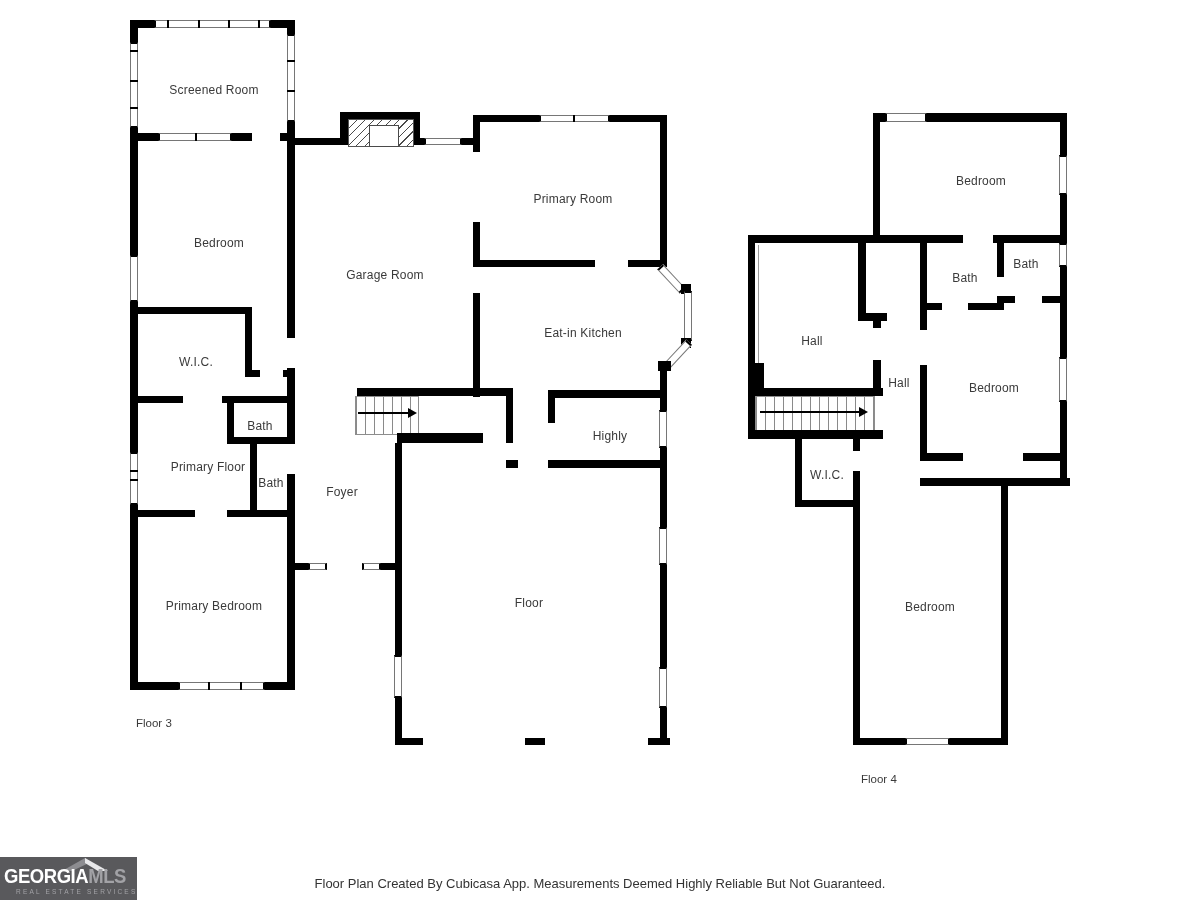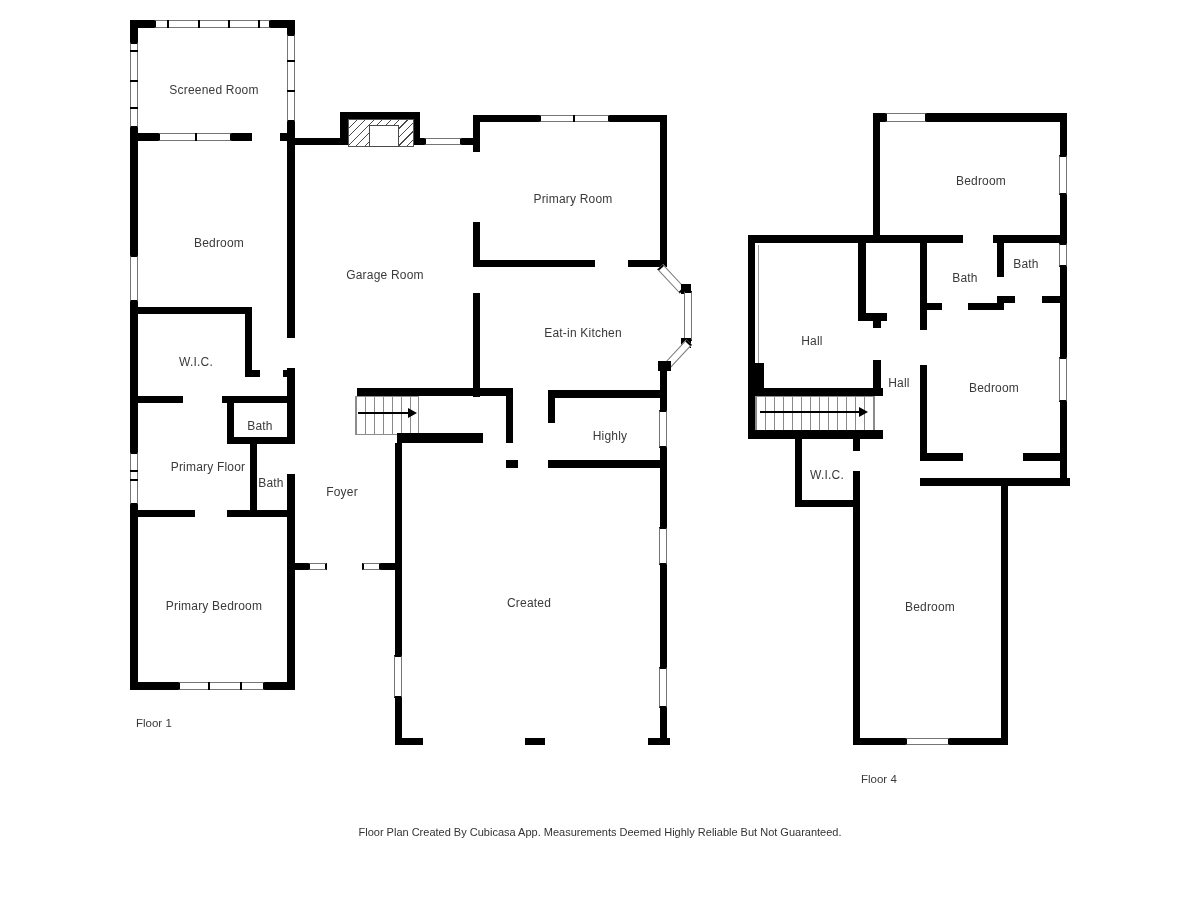--- a/index.html
+++ b/index.html
@@ -17,22 +17,22 @@
       white-space:nowrap;letter-spacing:.2px;}
   .fl{position:absolute;font-size:11.5px;color:#3a3a3a;}
   .stairs{position:absolute;border:1px solid #8d8d8d;
       background:repeating-linear-gradient(90deg,#8a8a8a 0 1px,#ffffff 1px 9px);}
   .aline{position:absolute;height:2px;background:#000;}
   .ahead{position:absolute;width:0;height:0;border-left:9px solid #000;
       border-top:5px solid transparent;border-bottom:5px solid transparent;}
   .hatch{position:absolute;border:1px solid #555;
       background:repeating-linear-gradient(135deg,#ffffff 0 5px,#4a4a4a 5px 6px);}
   .firebox{position:absolute;background:#fff;border:1.5px solid #4a4a4a;}
-  .footer{position:absolute;left:0;right:0;top:826px;text-align:center;
-      font-size:11px;color:#333;}
+  .footer{position:absolute;left:0;right:0;top:876px;text-align:center;
+      font-size:13px;color:#333;}
   .logo{position:absolute;left:0;top:857px;width:137px;height:43px;background:#59595c;}
   .logo-text{position:absolute;left:4px;top:7px;font-size:21px;font-weight:bold;
       color:#fff;letter-spacing:-.5px;transform:scaleX(.88);transform-origin:left center;
       white-space:nowrap;}
   .logo-mls{color:#a2a2a6;}
   .logo-tag{position:absolute;left:16px;top:31px;font-size:6.5px;letter-spacing:2.2px;
       color:#a2a2a6;white-space:nowrap;}
   .roof{position:absolute;left:62px;top:1px;}
 </style>
 </head>
@@ -162,22 +162,22 @@
     <span class="rl" style="left:196px;top:362px">W.I.C.</span>
     <span class="rl" style="left:260px;top:426px">Bath</span>
     <span class="rl" style="left:208px;top:467px">Primary Floor</span>
     <span class="rl" style="left:271px;top:483px">Bath</span>
     <span class="rl" style="left:214px;top:606px">Primary Bedroom</span>
     <span class="rl" style="left:385px;top:275px">Garage Room</span>
     <span class="rl" style="left:342px;top:492px">Foyer</span>
     <span class="rl" style="left:573px;top:199px">Primary Room</span>
     <span class="rl" style="left:583px;top:333px">Eat-in Kitchen</span>
     <span class="rl" style="left:610px;top:436px">Highly</span>
-    <span class="rl" style="left:529px;top:603px">Created</span>
-    <span class="fl" style="left:136px;top:717px">Floor 1</span>
+    <span class="rl" style="left:529px;top:603px">Floor</span>
+    <span class="fl" style="left:136px;top:717px">Floor 3</span>
   </div>
 
   <div>
 
     <i class="w" style="left:873px;top:113px;width:12px;height:9px"></i>
     <i class="wn h" style="left:885px;top:113px;width:42px;height:9px"></i>
     <i class="w" style="left:927px;top:113px;width:140px;height:9px"></i>
     <i class="w" style="left:873px;top:122px;width:7px;height:113px"></i>
     <i class="w" style="left:1060px;top:113px;width:7px;height:42px"></i>
     <i class="wn v" style="left:1059px;top:155px;height:40px"></i>
@@ -232,14 +232,22 @@
     <span class="rl" style="left:812px;top:341px">Hall</span>
     <span class="rl" style="left:899px;top:383px">Hall</span>
     <span class="rl" style="left:994px;top:388px">Bedroom</span>
     <span class="rl" style="left:827px;top:475px">W.I.C.</span>
     <span class="rl" style="left:930px;top:607px">Bedroom</span>
     <span class="fl" style="left:861px;top:773px">Floor 4</span>
   </div>
 
   <div class="footer">Floor Plan Created By Cubicasa App. Measurements Deemed Highly Reliable But Not Guaranteed.</div>
 
+  <div class="logo">
+    <svg class="roof" width="46" height="13" viewBox="0 0 46 13">
+      <polygon points="0,13 23,0 29,4 10,13" fill="#8d8d91"></polygon>
+      <polygon points="23,0 46,13 36,13 23,5" fill="#e9e9eb"></polygon>
+    </svg>
+    <div class="logo-text"><span>GEORGIA</span><span class="logo-mls">MLS</span></div>
+    <div class="logo-tag">REAL ESTATE SERVICES</div>
+  </div>
 
 </div>
 
 </body></html>

